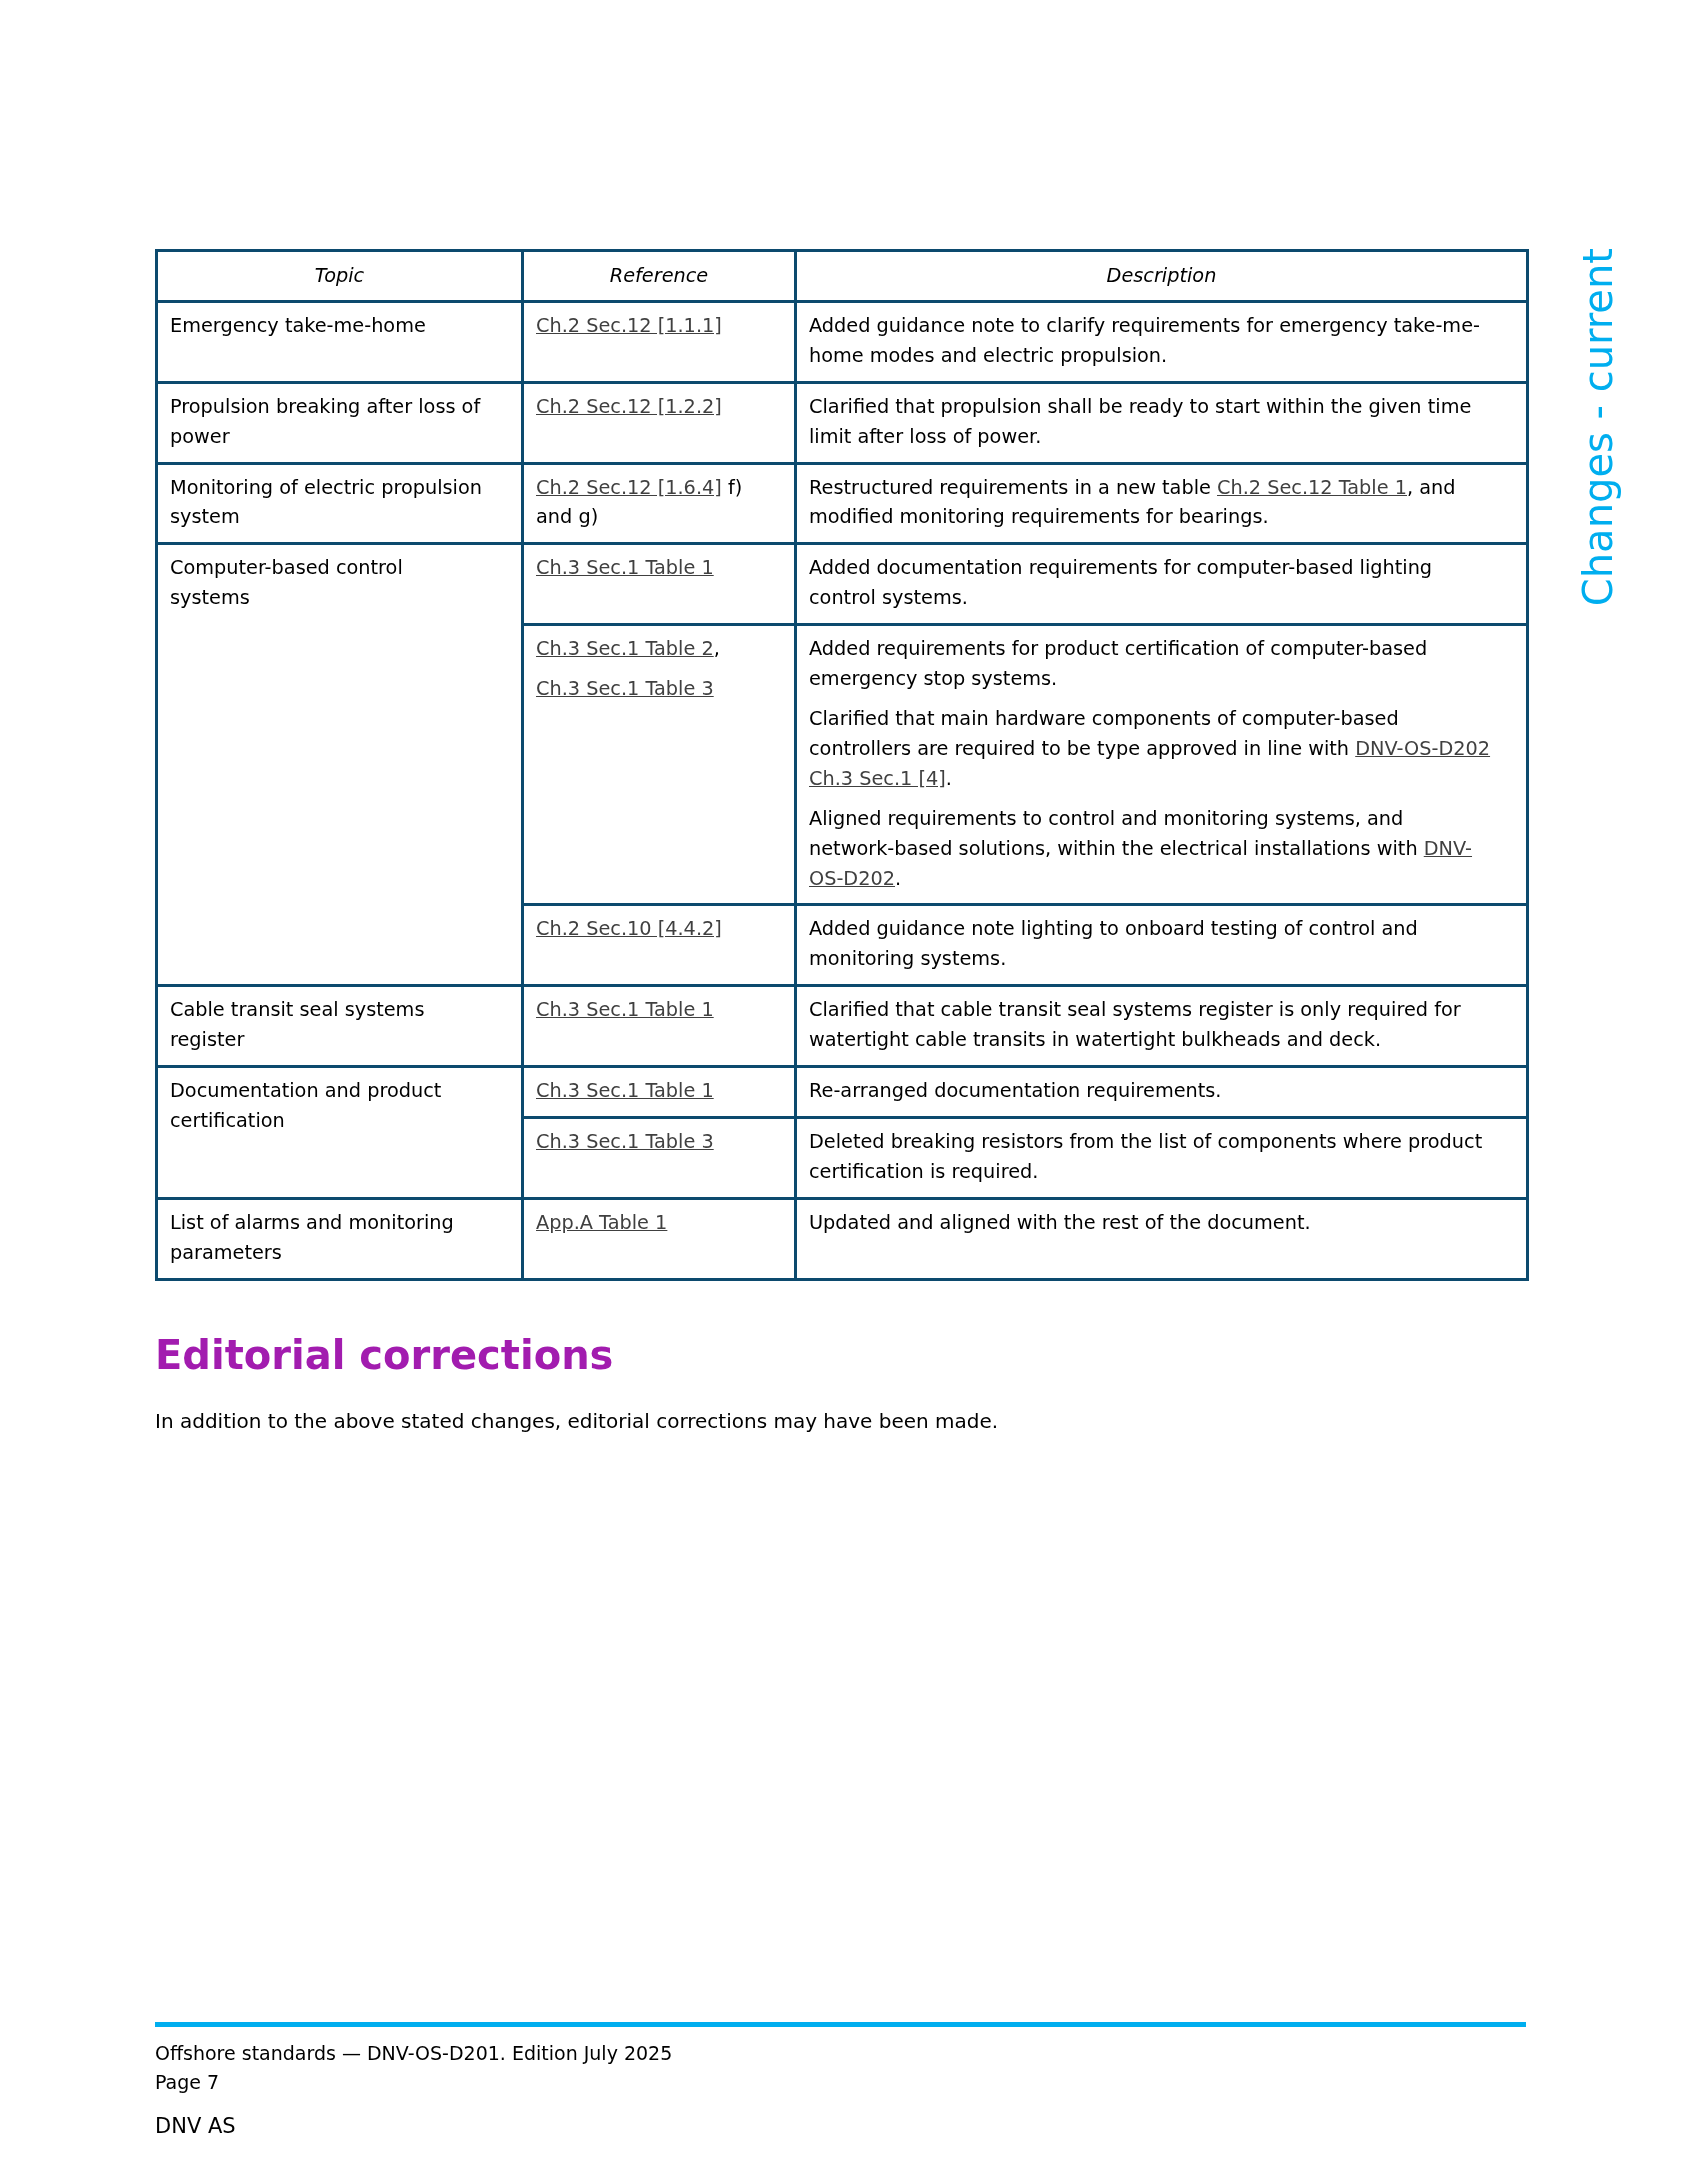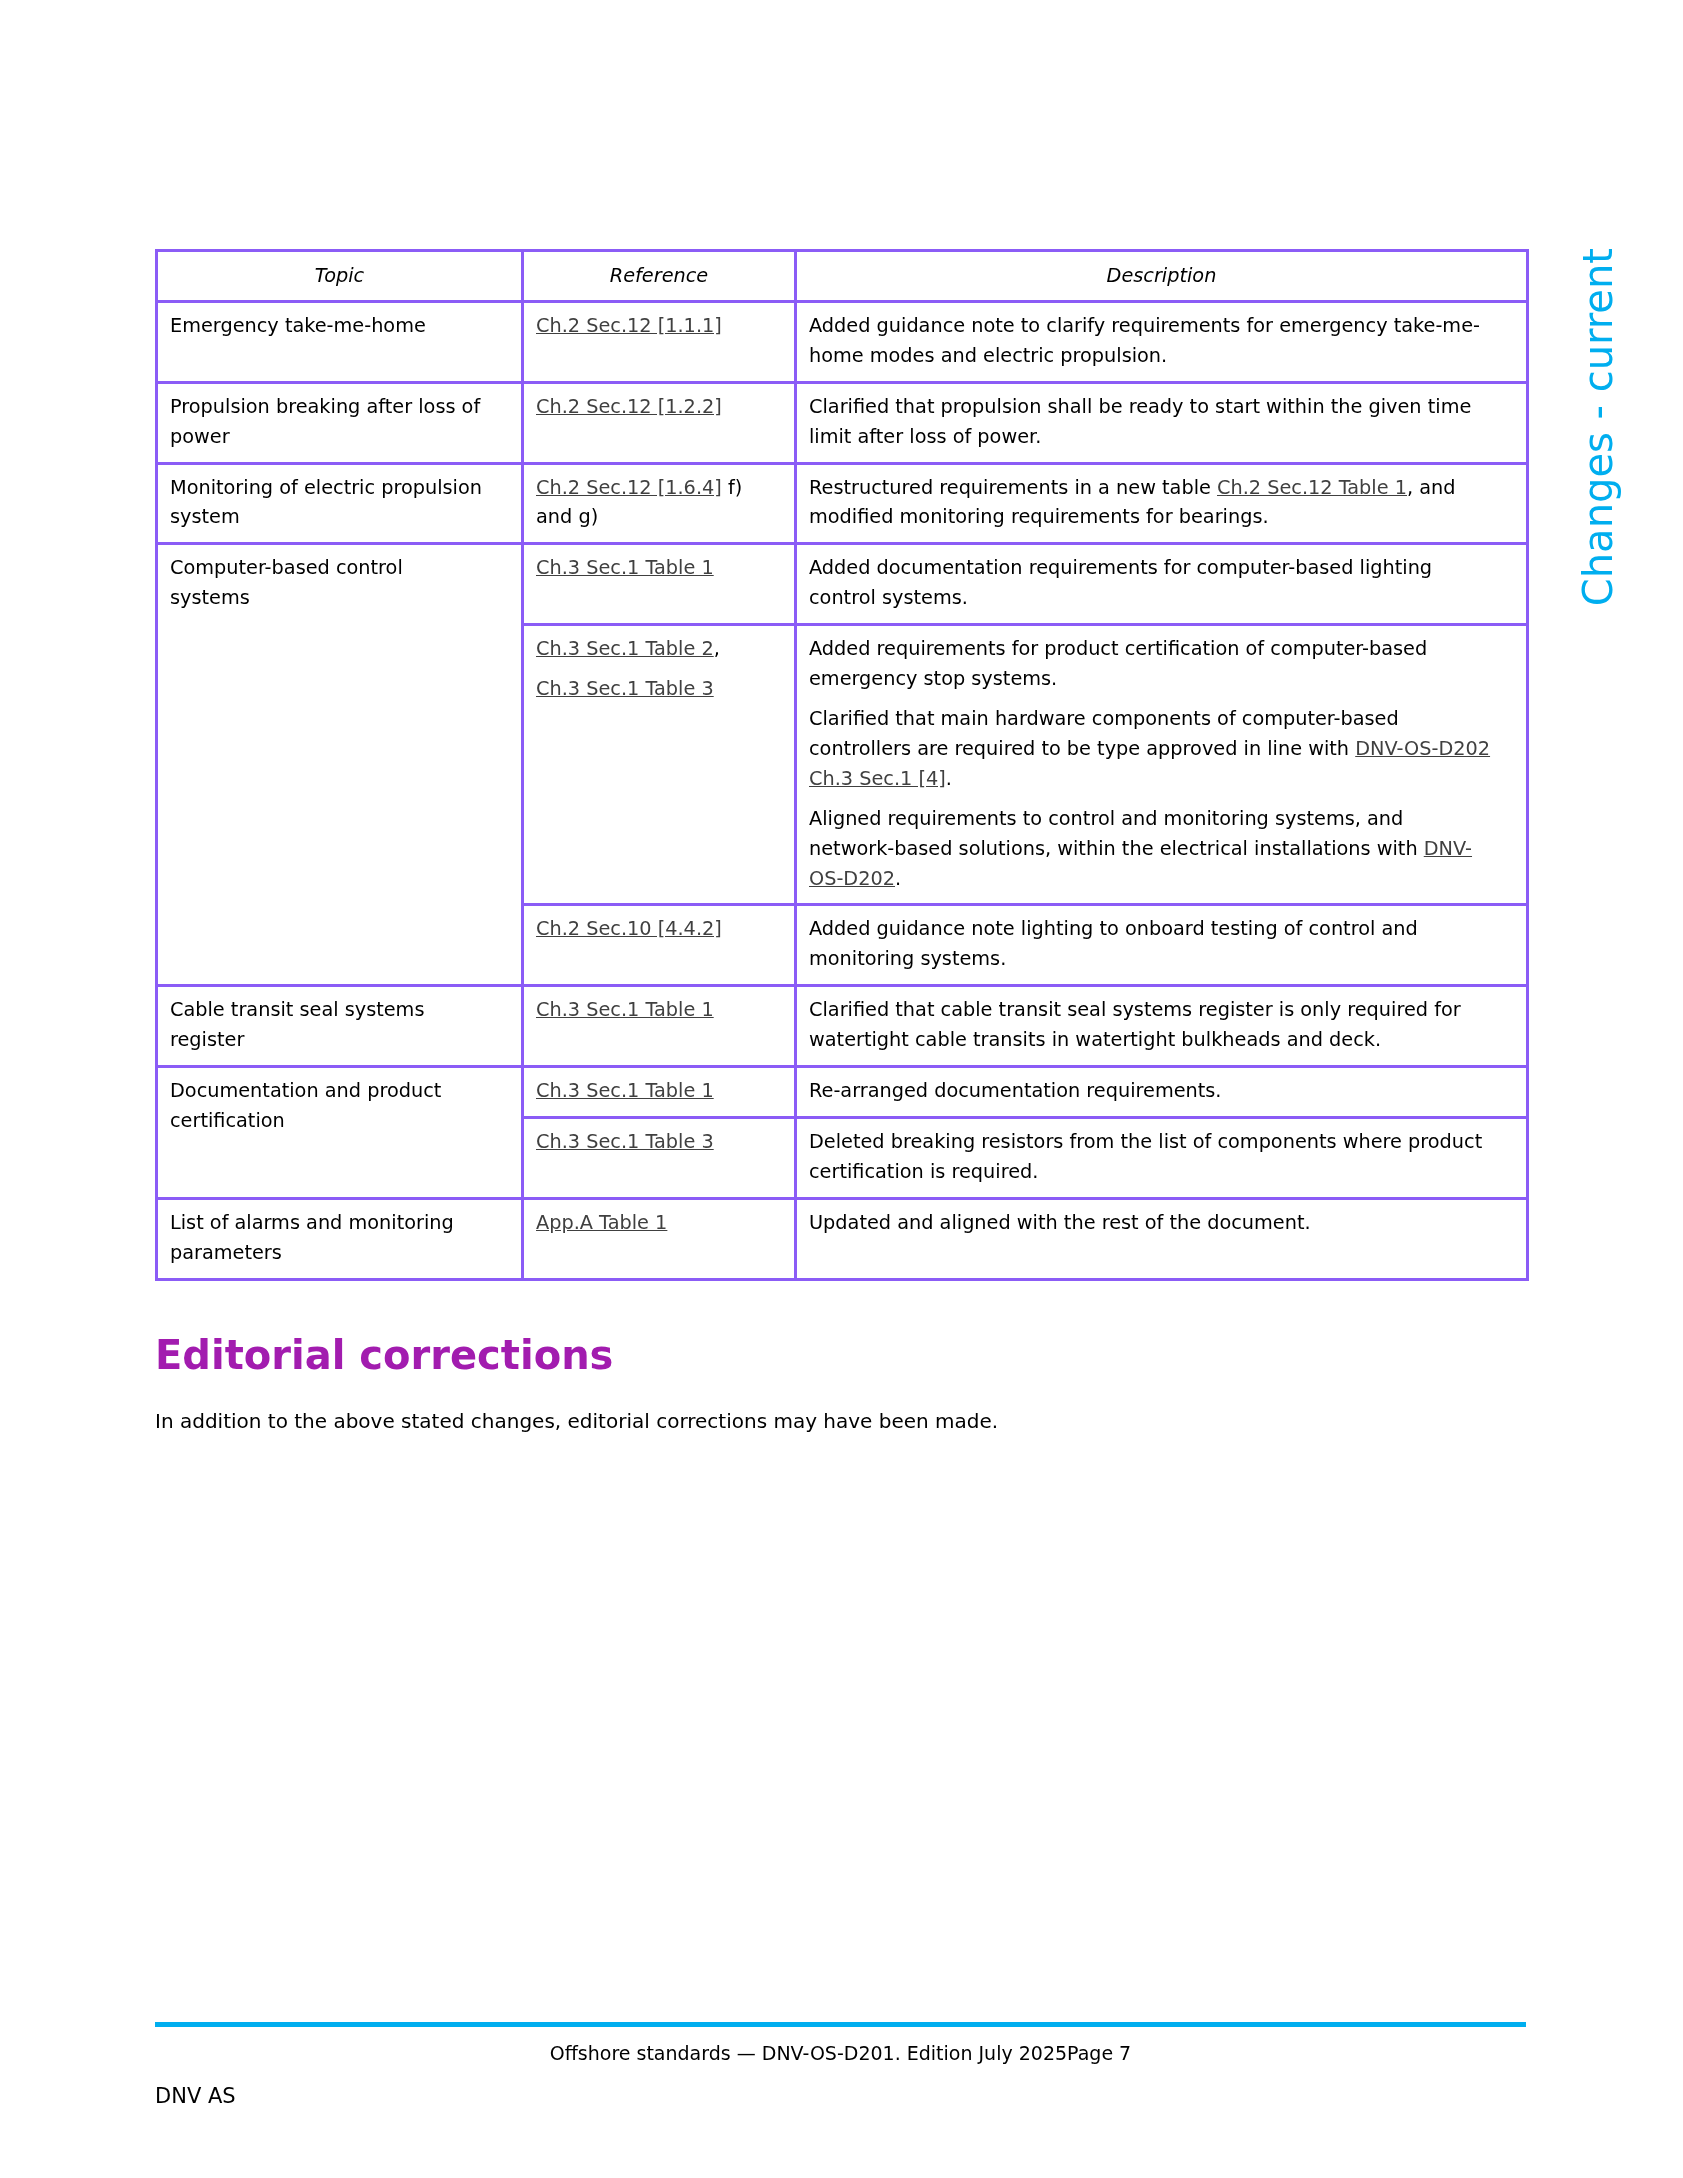--- a/index.html
+++ b/index.html
@@ -37,21 +37,21 @@
     border-collapse:collapse;
     width:1371px;
     table-layout:fixed;
   }
   .col-topic { width:366px; }
   .col-ref   { width:273px; }
   .col-desc  { width:732px; }
 
   .changes-table th,
   .changes-table td {
-    border:3px solid #8b5cf6;
+    border:3px solid #0c4a6e;
     vertical-align:top;
     font-size:19.3px;
     line-height:1.55;
     padding:8px 12px 10px 12px;
   }
   .changes-table th {
     font-style:italic;
     font-weight:normal;
     text-align:center;
     padding:9px 8px;
@@ -83,25 +83,26 @@
     left:155px;
     top:2022px;
     width:1371px;
   }
   .footer-rule {
     height:5px;
     background:#00aeef;
   }
   .footer-cols {
     display:flex;
-    justify-content:center;
+    justify-content:space-between;
     align-items:flex-start;
     margin-top:12px;
     font-size:19px;
     line-height:1.55;
+    flex-direction:column;
   }
   .footer-left div { white-space:nowrap; }
   .footer-right { white-space:nowrap; }
   .footer-company {
     margin-top:16px;
     text-align:left;
     font-size:21px;
   }
 </style>
 </head>

